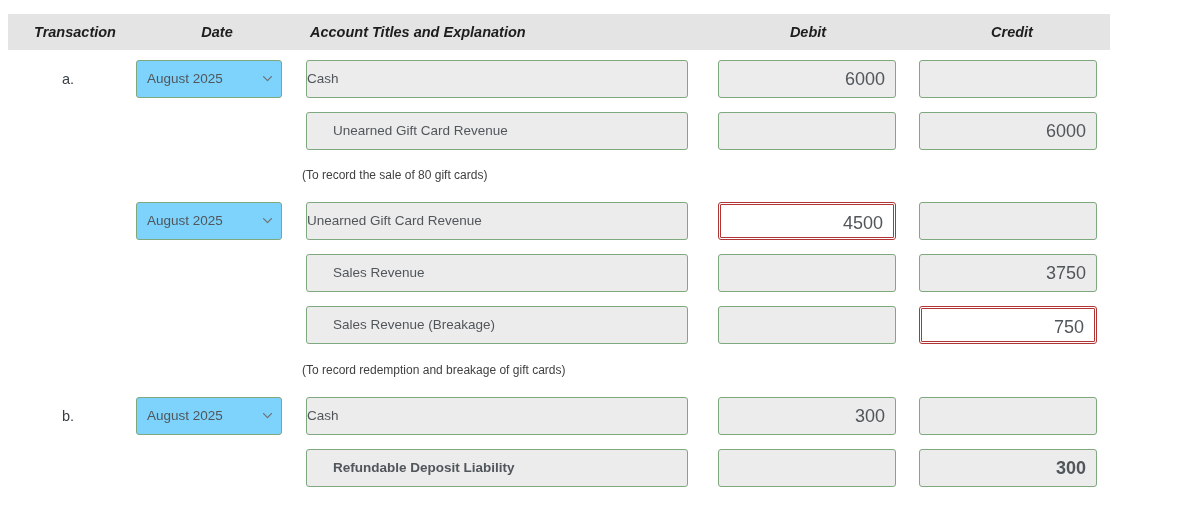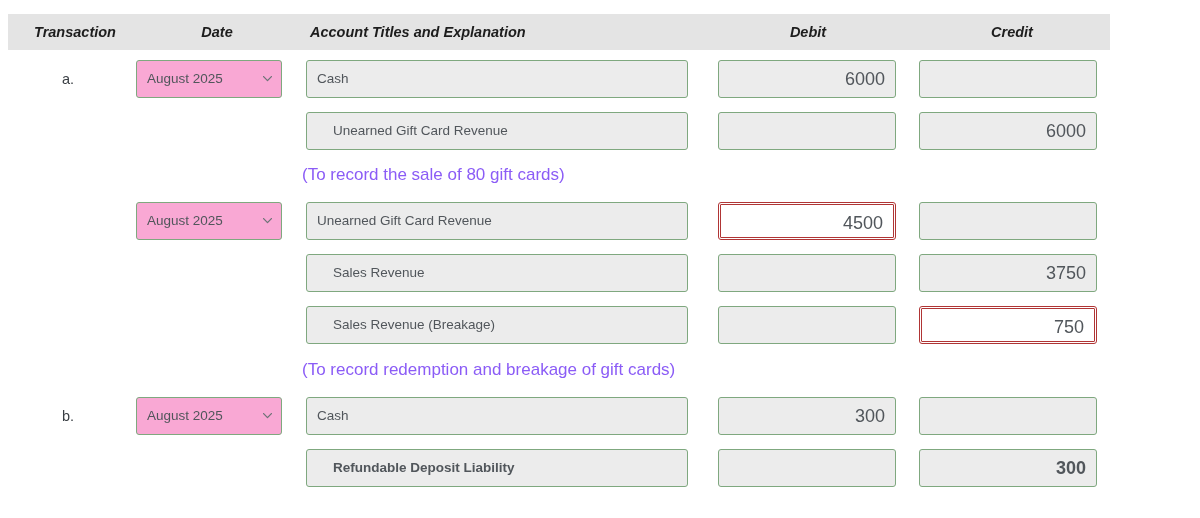--- a/index.html
+++ b/index.html
@@ -71,21 +71,21 @@
   
   .date-select {
     position: absolute;
     left: 136px;
     top: 4px;
     width: 146px;
     height: 38px;
     box-sizing: border-box;
     border: 1px solid #7fa87f;
     border-radius: 3px;
-    background: #f9a8d4;
+    background: #7dd3fc;
     font-family: "Liberation Sans", sans-serif;
     font-size: 13.5px;
     color: #51565b;
     padding: 0 26px 4px 10px;
     line-height: 36px;
     white-space: nowrap;
     overflow: hidden;
     cursor: pointer;
   }
   .date-select .caret {
@@ -106,21 +106,20 @@
     top: 4px;
     width: 382px;
     height: 38px;
     box-sizing: border-box;
     border: 1px solid #7fa87f;
     border-radius: 3px;
     background: #ececec;
     font-size: 13.5px;
     color: #51565b;
     line-height: 36px;
-    padding-left: 10px;
     white-space: nowrap;
     overflow: hidden;
     cursor: text;
   }
   .acct-input.indent { padding-left: 26px; }
 
   
   .amt-input {
     position: absolute;
     top: 4px;
@@ -149,22 +148,22 @@
     border-radius: 3px;
     color: #51565b;
   }
 
   
   .explain {
     position: absolute;
     left: 302px;
     height: 30px;
     line-height: 30px;
-    font-size: 17px;
-    color: #8b5cf6;
+    font-size: 12px;
+    color: #404040;
     white-space: nowrap;
   }
 </style>
 </head>
 <body>
 
 <div class="journal">
 
   <div class="header-row">
     <div class="hcell h-transaction">Transaction</div>

